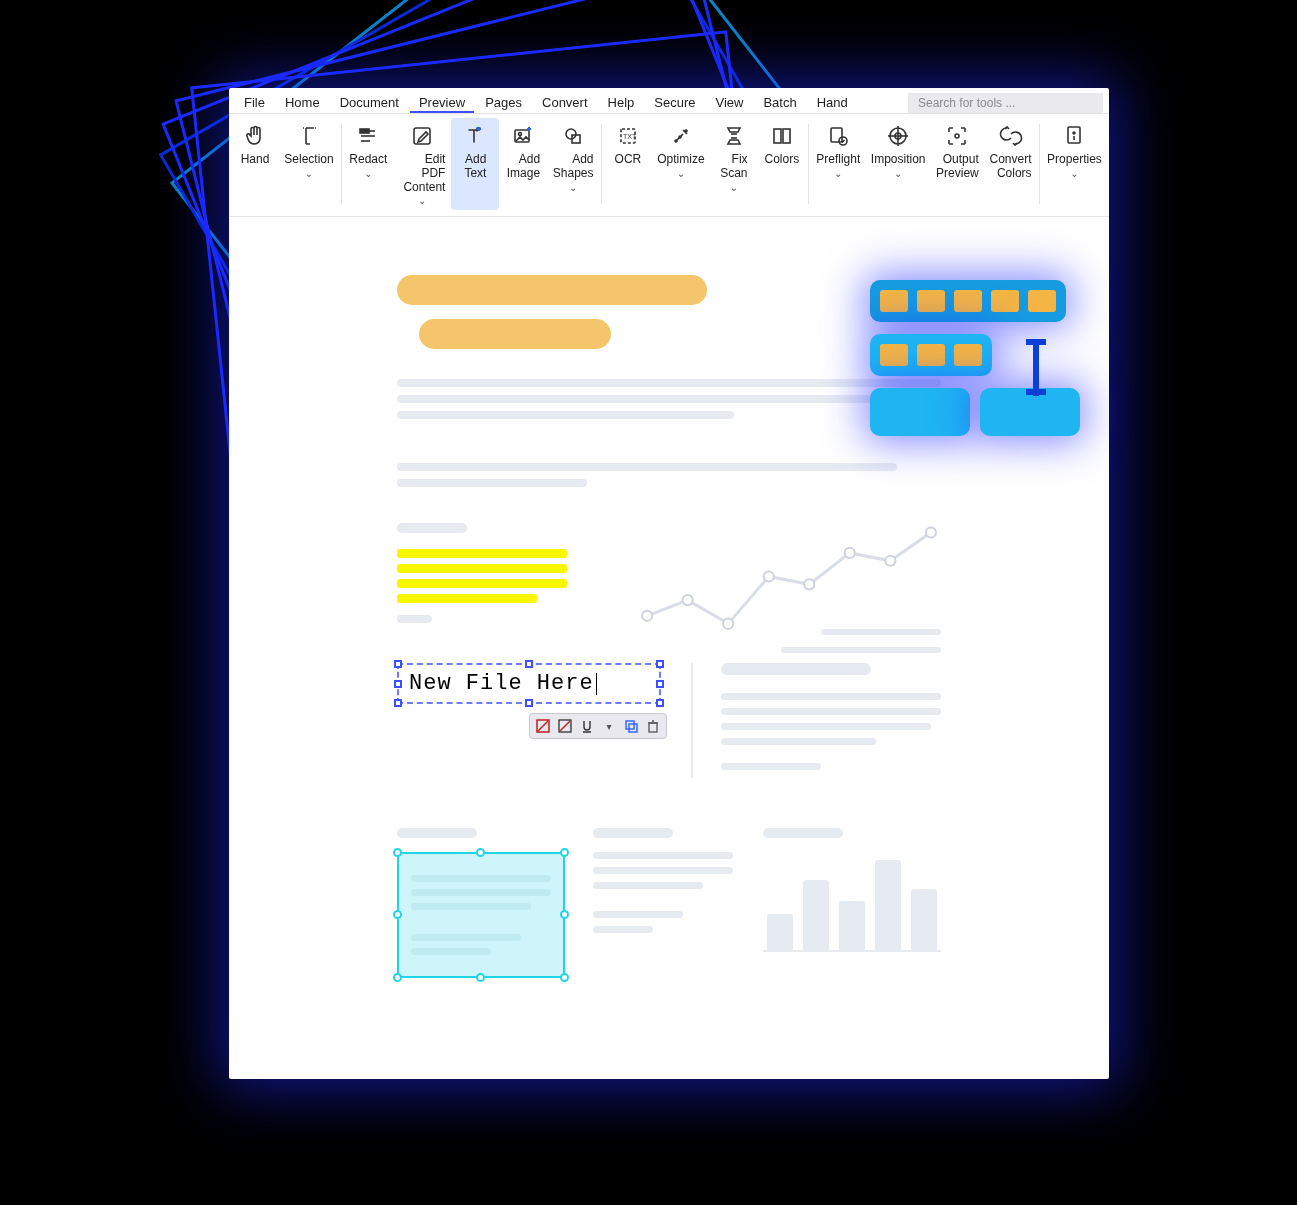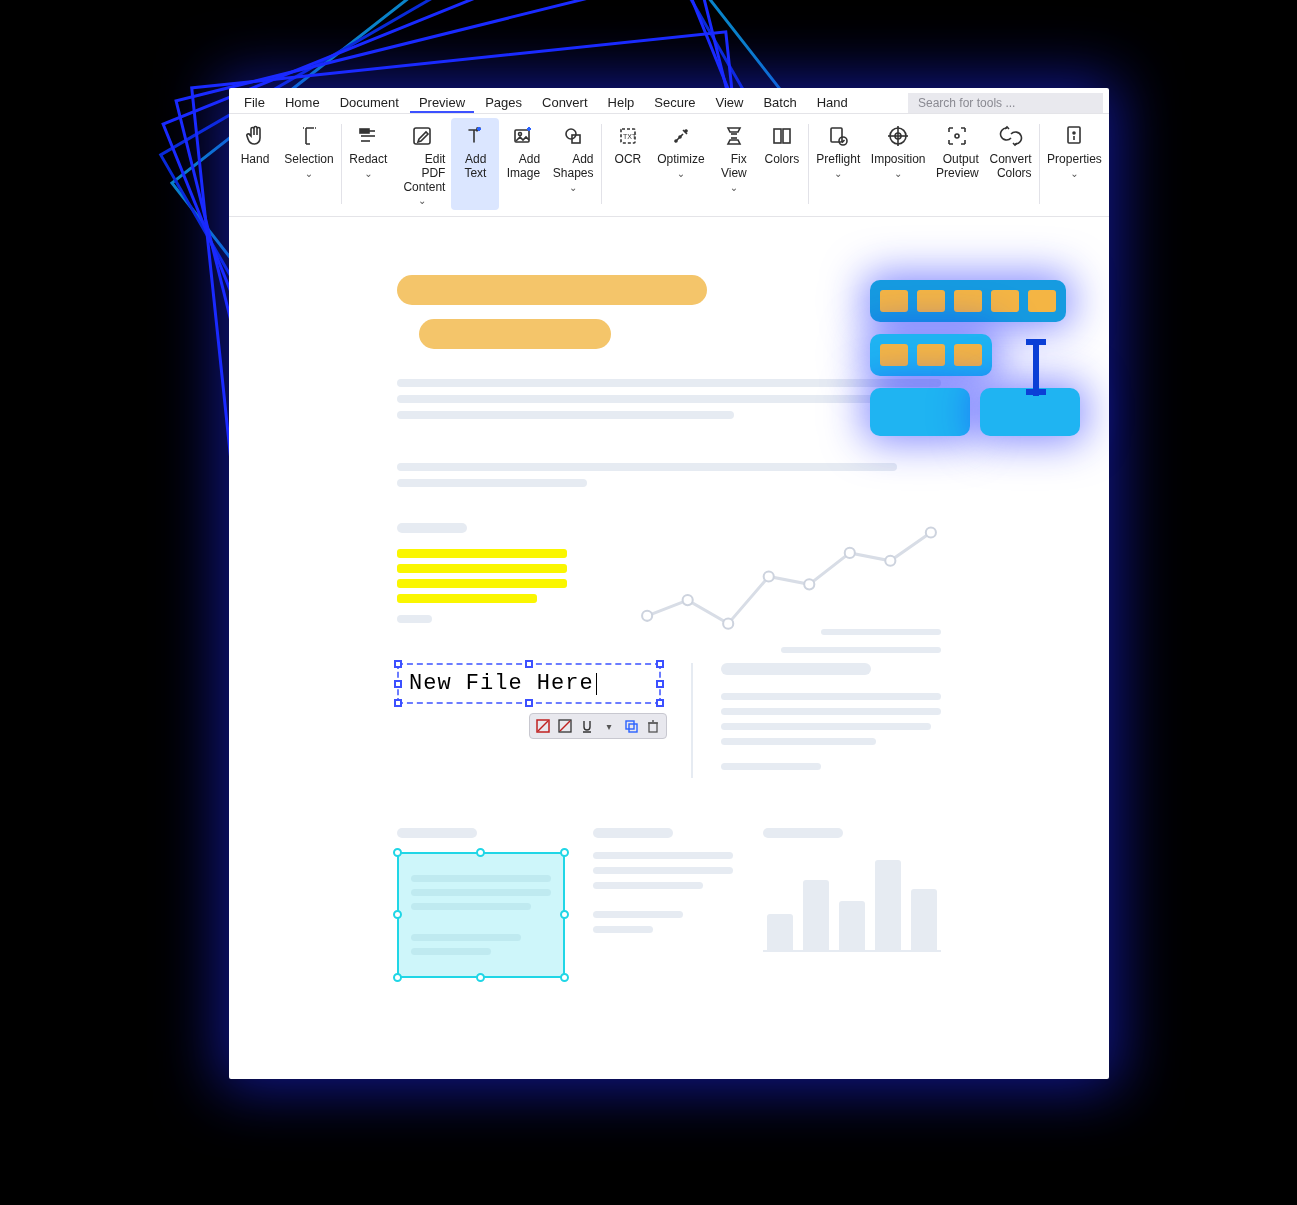--- a/index.html
+++ b/index.html
@@ -236,21 +236,21 @@
       <div class="rbtn">
         <div class="ic">
           <svg width="24" height="24" fill="none" stroke="#333" stroke-width="1.6">
             <path d="M6 4h12l-2 4H8z"></path>
             <path d="M6 20h12l-2-4H8z"></path>
             <line x1="9" y1="10" x2="15" y2="10"></line>
             <line x1="9" y1="14" x2="15" y2="14"></line>
           </svg>
         </div>
         <div class="lbl">Fix
-View</div>
+Scan</div>
         <div class="chev">⌄</div>
       </div>
       <div class="rbtn">
         <div class="ic">
           <svg width="24" height="24" fill="none" stroke="#333" stroke-width="1.6">
             <rect x="4" y="5" width="7" height="14"></rect>
             <rect x="13" y="5" width="7" height="14"></rect>
           </svg>
         </div>
         <div class="lbl">Colors</div>

